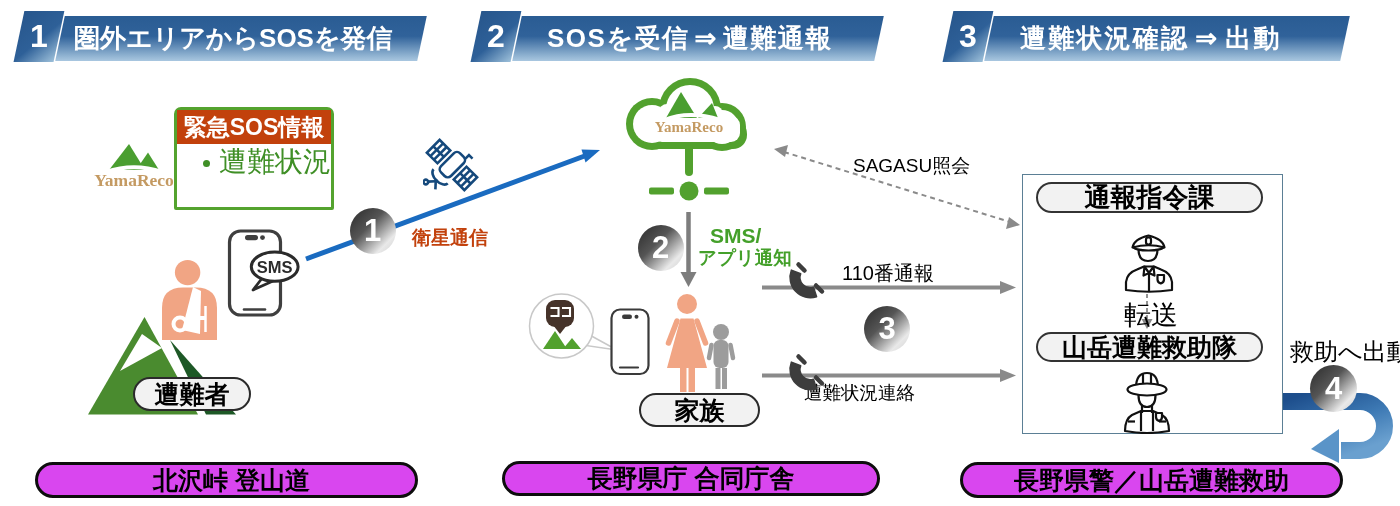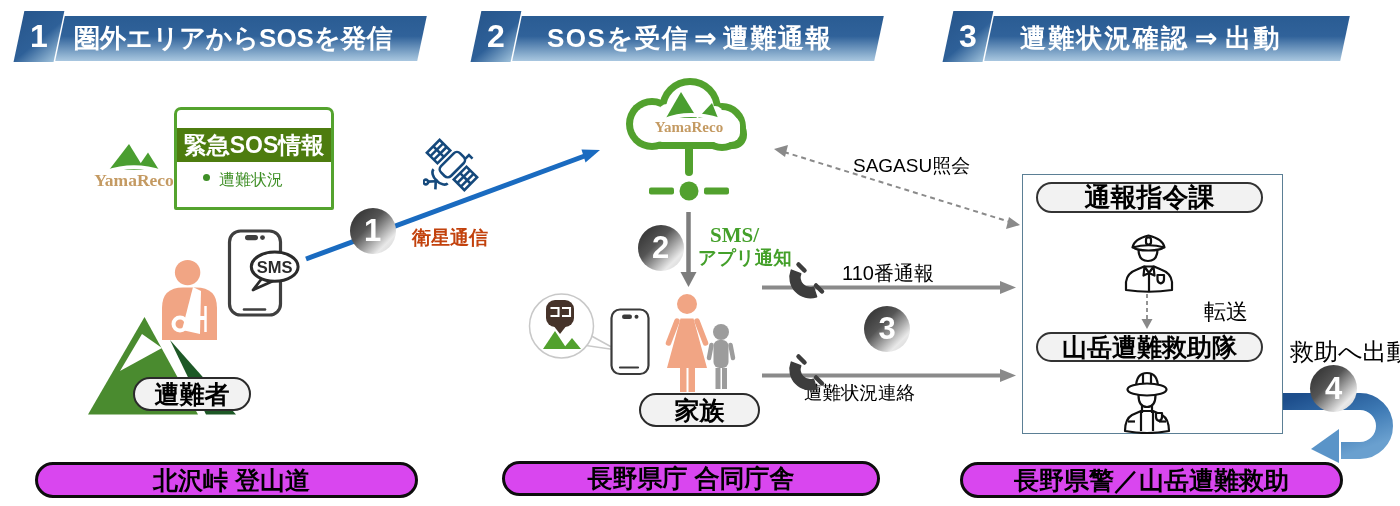--- a/index.html
+++ b/index.html
@@ -49,24 +49,24 @@
   background:linear-gradient(135deg,#3d3d3d 18%,#555 40%,#e9e9e9 78%,#cfcfcf 100%);
   color:#fff; font-weight:bold; font-size:31px;
   display:flex; align-items:center; justify-content:center;
 }
 
 #sosbox {
   position:absolute; left:174px; top:107px; width:160px; height:103px;
   border:3px solid #54a32e; background:#fff; border-radius:7px 7px 2px 2px;
 }
 #sosbox .hd {
-  background:#4d7c0f; color:#fff; font-weight:bold; font-size:23px;
-  height:34px; display:flex; align-items:center; justify-content:center;margin-top:18px;
-}
-#sosbox .bd { padding:4px 0 0 26px; color:#3f8f26; font-size:16px; line-height:28px; }
+  background:#c2410c; color:#fff; font-weight:bold; font-size:23px;
+  height:34px; display:flex; align-items:center; justify-content:center;
+}
+#sosbox .bd { padding:4px 0 0 26px; color:#3f8f26; font-size:28px; line-height:28px; }
 #sosbox .bd .dot { display:inline-block; width:7px; height:7px; border-radius:50%; background:#3f8f26; vertical-align:4px; margin-right:9px;}
 .txt { position:absolute; color:#000; white-space:nowrap; }
 </style>
 </head>
 <body>
 <div id="stage">
 
   <div class="htab" style="left:19px;">
       <span>1</span>
     </div>
@@ -180,21 +180,21 @@
     <rect x="84" y="117.5" width="25" height="7" rx="2" fill="#52a12e"></rect>
   </svg>
 
   <svg class="abs" style="left:676px; top:212px;" width="26" height="76" viewBox="0 0 26 76">
     <line x1="12.5" y1="0" x2="12.5" y2="62" stroke="#7d7d7d" stroke-width="4.5"></line>
     <polygon points="12.5,75 4.5,60 20.5,60" fill="#7d7d7d"></polygon>
   </svg>
 
   <div class="numcirc" style="left:637.5px; top:225px; width:46px; height:46px;">2</div>
   <div class="txt" style="left:698px; top:226px; color:#44a02a; font-weight:bold; font-size:21px; line-height:19px;">
-    <div style="padding-left:12px;font-family:Liberation Serif, serif;">SMS/</div>
+    <div style="padding-left:12px;">SMS/</div>
       <div style="margin-top:3px; font-size:18.5px;">アプリ通知</div>
   </div>
 
   <svg class="abs" id="koko" style="left:525px; top:288px;" width="130" height="75" viewBox="0 0 130 75">
     <path d="M61,45 L92,62 L57,57 Z" fill="#fff" stroke="#c8c8c8" stroke-width="1.5"></path>
     <circle cx="36.5" cy="38" r="32" fill="#fff" stroke="#c8c8c8" stroke-width="1.5"></circle>
     <polygon points="18,61 30,43 42,61" fill="#52a12e"></polygon>
     <polygon points="38,61 47,50 56,61" fill="#52a12e"></polygon>
     <rect x="21" y="12" width="28" height="27" rx="9" fill="#46332a"></rect>
     <polygon points="28,37 42,37 35,46" fill="#46332a"></polygon>
@@ -291,21 +291,21 @@
       <line x1="22" y1="5" x2="22" y2="18"></line>
       <line x1="30" y1="5" x2="30" y2="18"></line>
       <ellipse cx="26" cy="20.5" rx="19.5" ry="6"></ellipse>
     </g>
   </svg>
 
   <svg class="abs" style="left:1138px; top:294px;" width="18" height="36" viewBox="0 0 18 36">
     <line x1="9" y1="0" x2="9" y2="26" stroke="#888" stroke-width="1.8" stroke-dasharray="4 3"></line>
     <polygon points="9,35 3.5,25 14.5,25" fill="#888"></polygon>
   </svg>
-  <div class="txt" style="left:1204px; top:297px; font-size:22px;">転送</div>
+  <div class="txt" style="left:1124px; top:297px; font-size:27px;">転送</div>
 
   <svg class="abs" style="left:1280px; top:385px;" width="120" height="90" viewBox="0 0 120 90">
     <defs>
       <linearGradient id="ug" x1="0" y1="0" x2="0.75" y2="1">
         <stop offset="0" stop-color="#1d4e8c"></stop>
           <stop offset="0.55" stop-color="#3d79b4"></stop>
           <stop offset="1" stop-color="#6aa0cf"></stop>
       </linearGradient>
     </defs>
     <path d="M3,16.5 H80 A 24.5,24.5 0 0 1 80,65.5 H61" fill="none" stroke="url(#ug)" stroke-width="17"></path>

